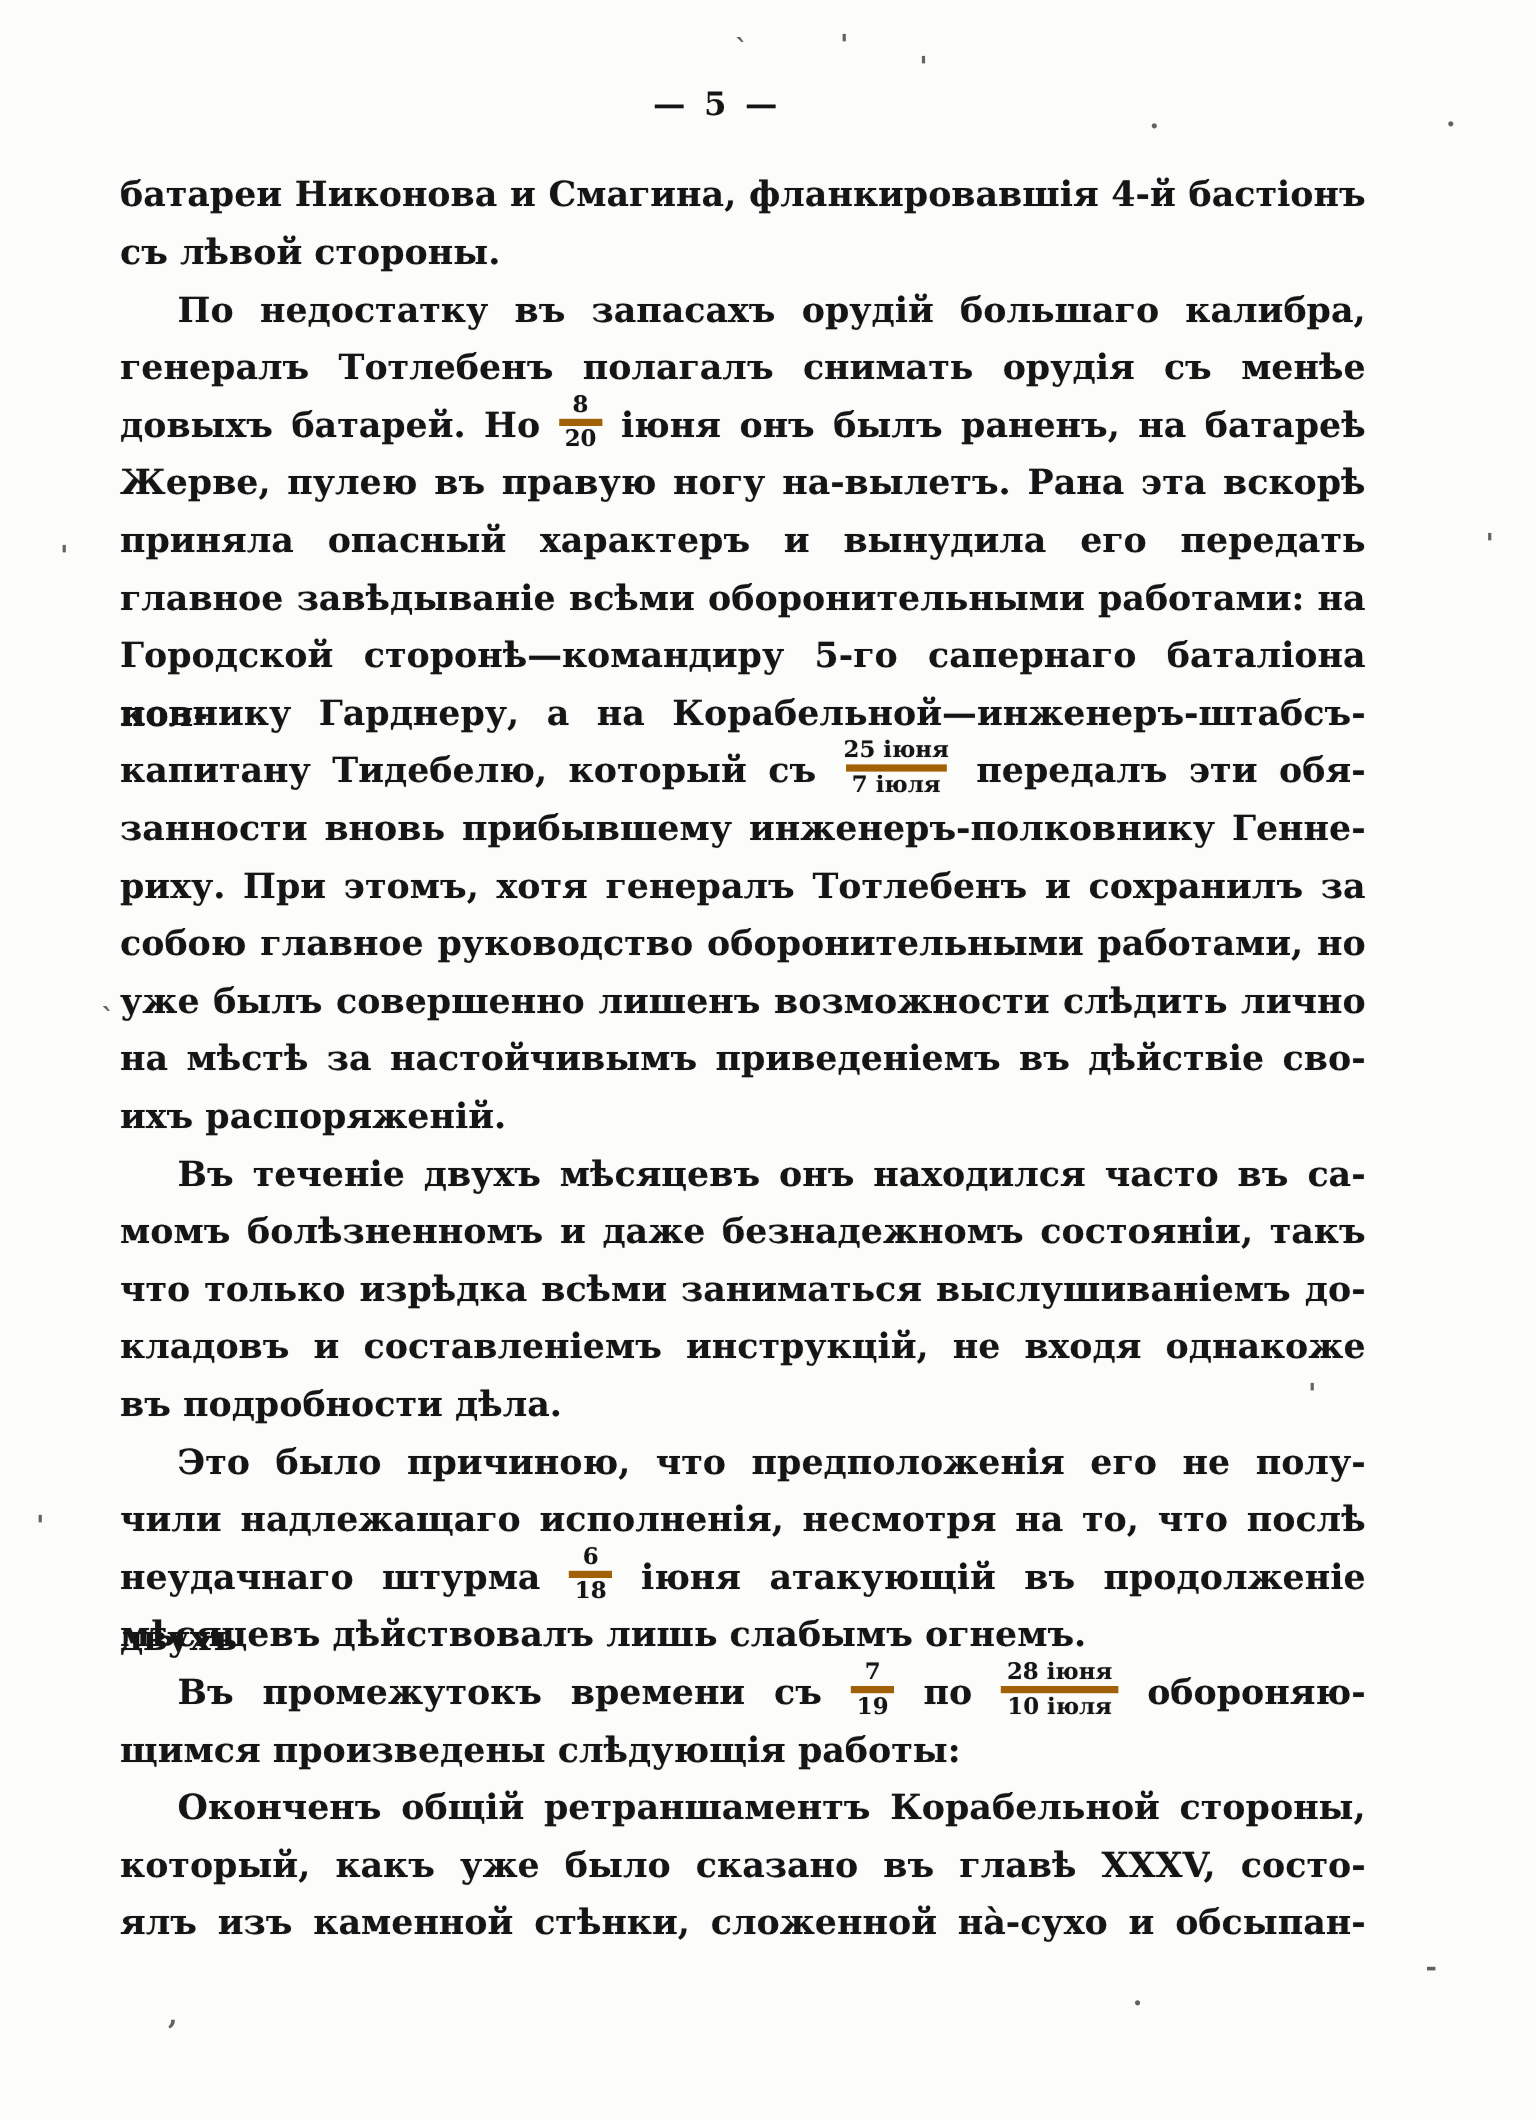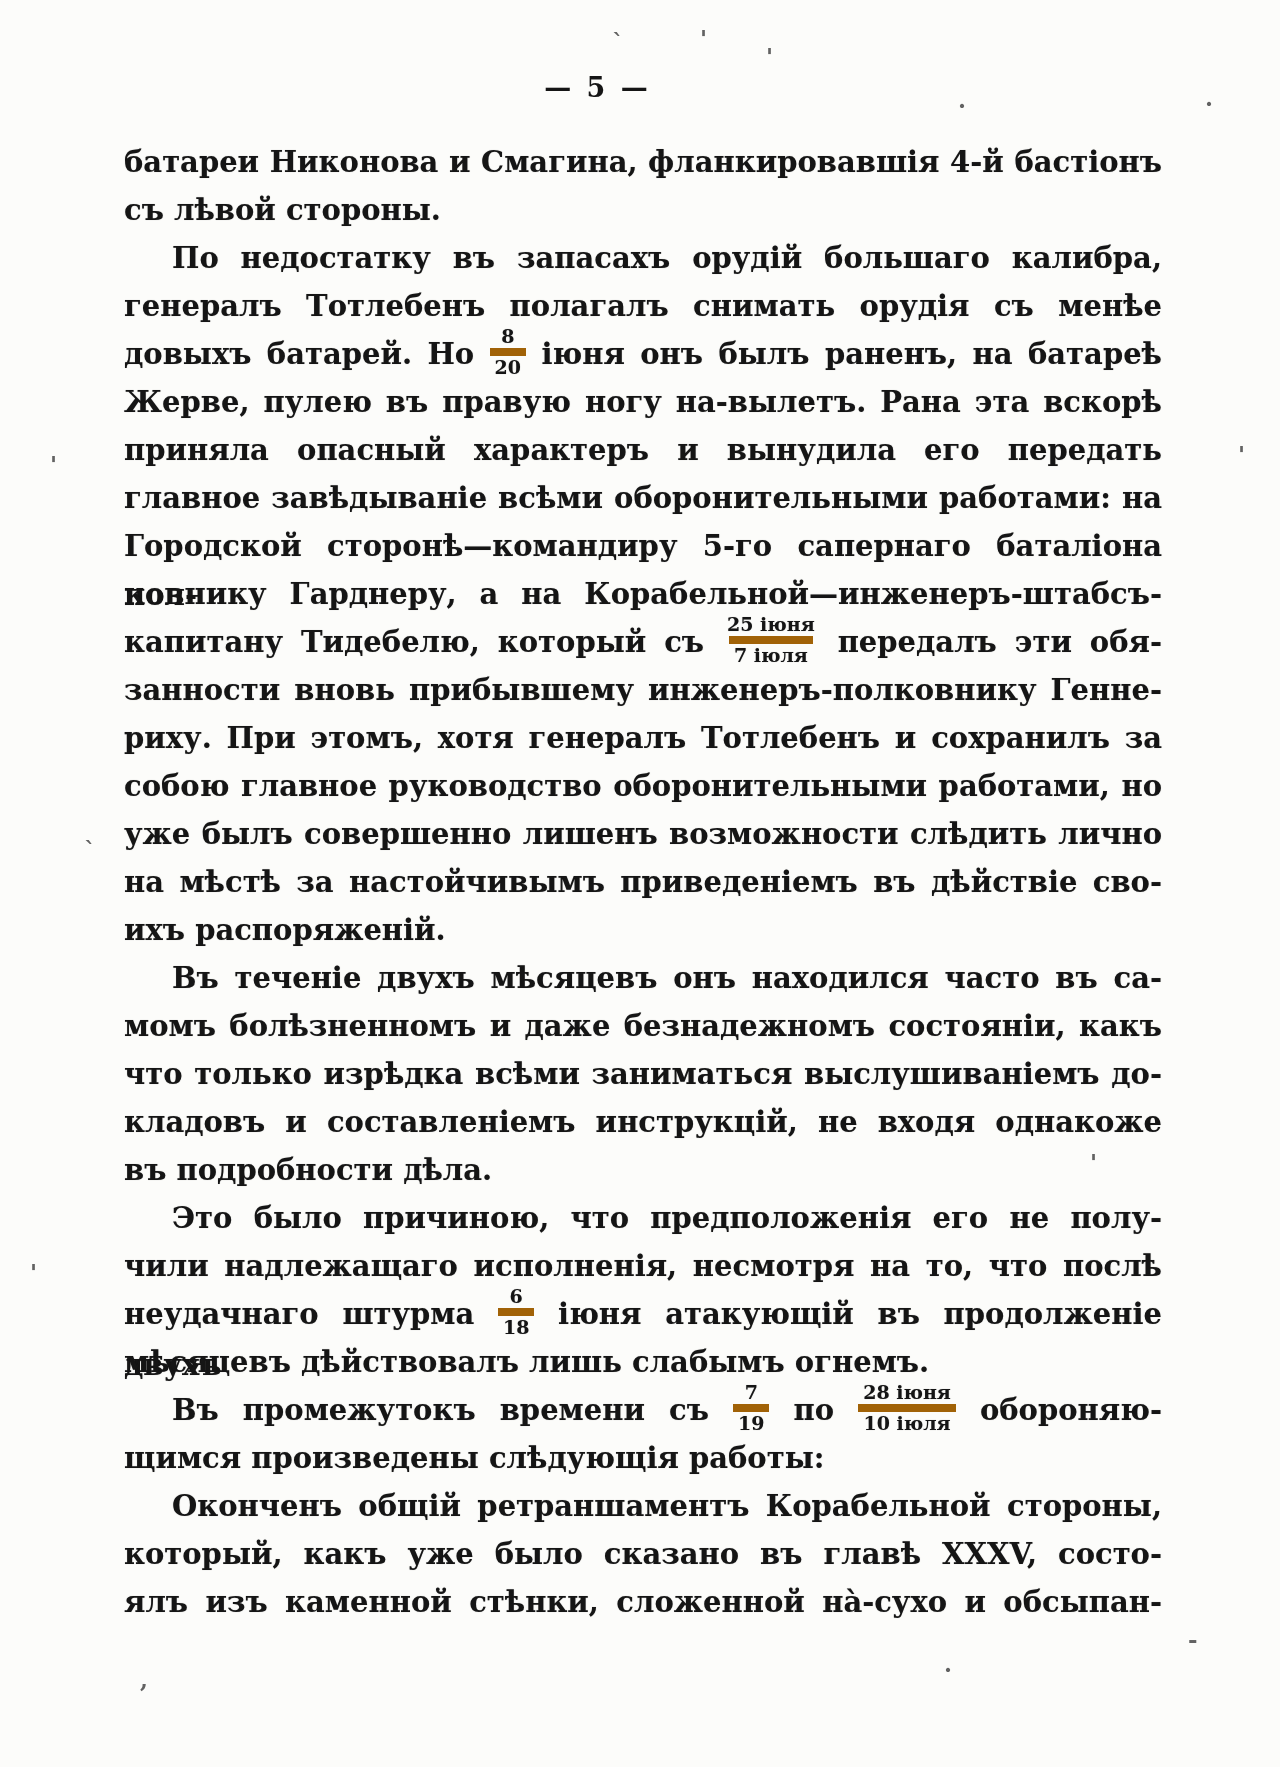--- a/index.html
+++ b/index.html
@@ -18,21 +18,21 @@
     left: 0;
     width: 1195px;
     text-align: center;
     font-size: 27px;
     font-weight: 700;
     letter-spacing: 3px;
   }
   .text-block {
     position: absolute;
     top: 138px;
-    left: 124px;
+    left: 100px;
     width: 1038px;
     text-shadow: 0 0 1px rgba(0,0,0,.30);
   }
   .para { margin: 0; }
   .line {
     height: 48px;
     line-height: 48.5px;
     font-size: 29px;
     font-weight: 700;
     text-align: justify;
@@ -47,21 +47,21 @@
     align-items: center;
     vertical-align: middle;
     position: relative;
     top: -4px;
     line-height: 1.05;
     font-size: 19px;
     font-weight: 700;
     text-indent: 0;
   }
   .frac .num { padding: 0 5px 1px; }
-  .frac .den { border-top: 8px solid #a16207; padding: 2px 5px 0; }
+  .frac .den { border-top: 6px solid #a16207; padding: 2px 5px 0; }
   .speck {
     position: absolute;
     font-size: 23px;
     font-weight: 700;
     opacity: .7;
     color: #222;
   }
 </style>
 </head>
 <body>
@@ -92,21 +92,21 @@
           </span> передалъ эти обя-</div>
         <div class="line">занности вновь прибывшему инженеръ-полковнику Генне-</div>
         <div class="line">риху. При этомъ, хотя генералъ Тотлебенъ и сохранилъ за</div>
         <div class="line">собою главное руководство оборонительными работами, но</div>
         <div class="line">уже былъ совершенно лишенъ возможности слѣдить лично</div>
         <div class="line">на мѣстѣ за настойчивымъ приведеніемъ въ дѣйствіе сво-</div>
         <div class="line last">ихъ распоряженій.</div>
       </div>
       <div class="para">
         <div class="line indent">Въ теченіе двухъ мѣсяцевъ онъ находился часто въ са-</div>
-        <div class="line">момъ болѣзненномъ и даже безнадежномъ состояніи, какъ</div>
+        <div class="line">момъ болѣзненномъ и даже безнадежномъ состояніи, такъ</div>
         <div class="line">что только изрѣдка всѣми заниматься выслушиваніемъ до-</div>
         <div class="line">кладовъ и составленіемъ инструкцій, не входя однакоже</div>
         <div class="line last">въ подробности дѣла.</div>
       </div>
       <div class="para">
         <div class="line indent">Это было причиною, что предположенія его не полу-</div>
         <div class="line">чили надлежащаго исполненія, несмотря на то, что послѣ</div>
         <div class="line">неудачнаго штурма <span class="frac">
             <span class="num">6</span>
             <span class="den">18</span>

